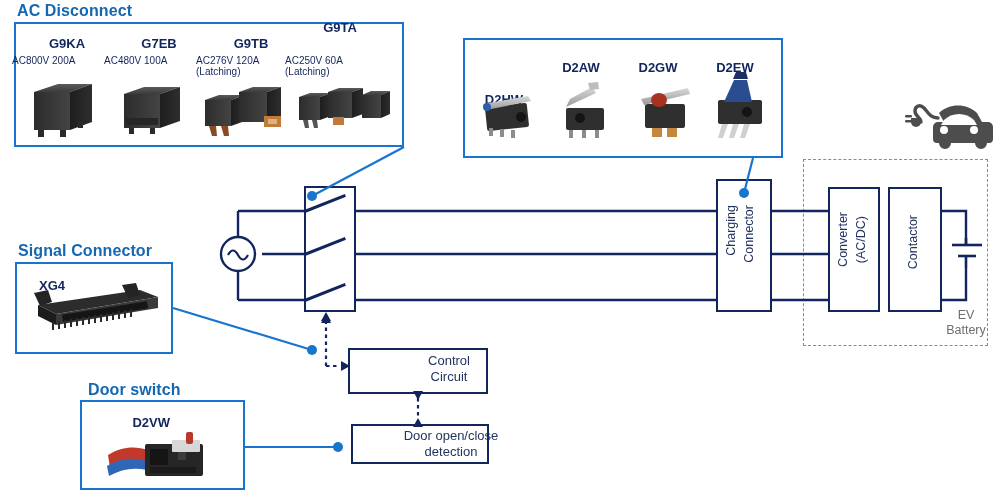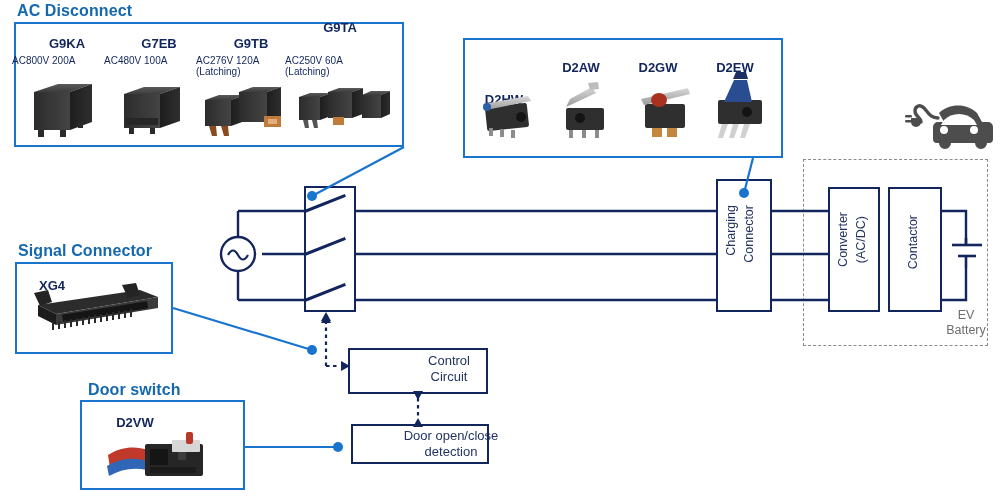--- a/index.html
+++ b/index.html
@@ -70,21 +70,21 @@
   <div class="part-spec" style="left:285px;top:55px;width:110px;">AC250V  60A</div>
   <div class="part-spec" style="left:285px;top:66px;width:110px;">(Latching)</div>
 
   <div class="part-name" style="left:459px;top:60px;width:90px;margin-top:32px;">D2HW</div>
   <div class="part-name" style="left:536px;top:60px;width:90px;">D2AW</div>
   <div class="part-name" style="left:613px;top:60px;width:90px;">D2GW</div>
   <div class="part-name" style="left:690px;top:60px;width:90px;">D2EW</div>
 
   <div class="part-name" style="left:22px;top:278px;width:60px;text-align:center;">XG4</div>
 
-  <div class="part-name" style="left:100px;top:415px;width:70px;text-align:center;">D2VW</div>
+  <div class="part-name" style="left:100px;top:415px;width:70px;text-align:right;">D2VW</div>
 
   <svg class="layer">
     <defs>
       <linearGradient id="relayTop" x1="0" y1="0" x2="0" y2="1">
         <stop offset="0" stop-color="#5a5a5a"></stop>
           <stop offset="1" stop-color="#3c3c3c"></stop>
       </linearGradient>
       <linearGradient id="relayFront" x1="0" y1="0" x2="1" y2="0">
         <stop offset="0" stop-color="#2c2c2c"></stop>
           <stop offset="1" stop-color="#444444"></stop>

